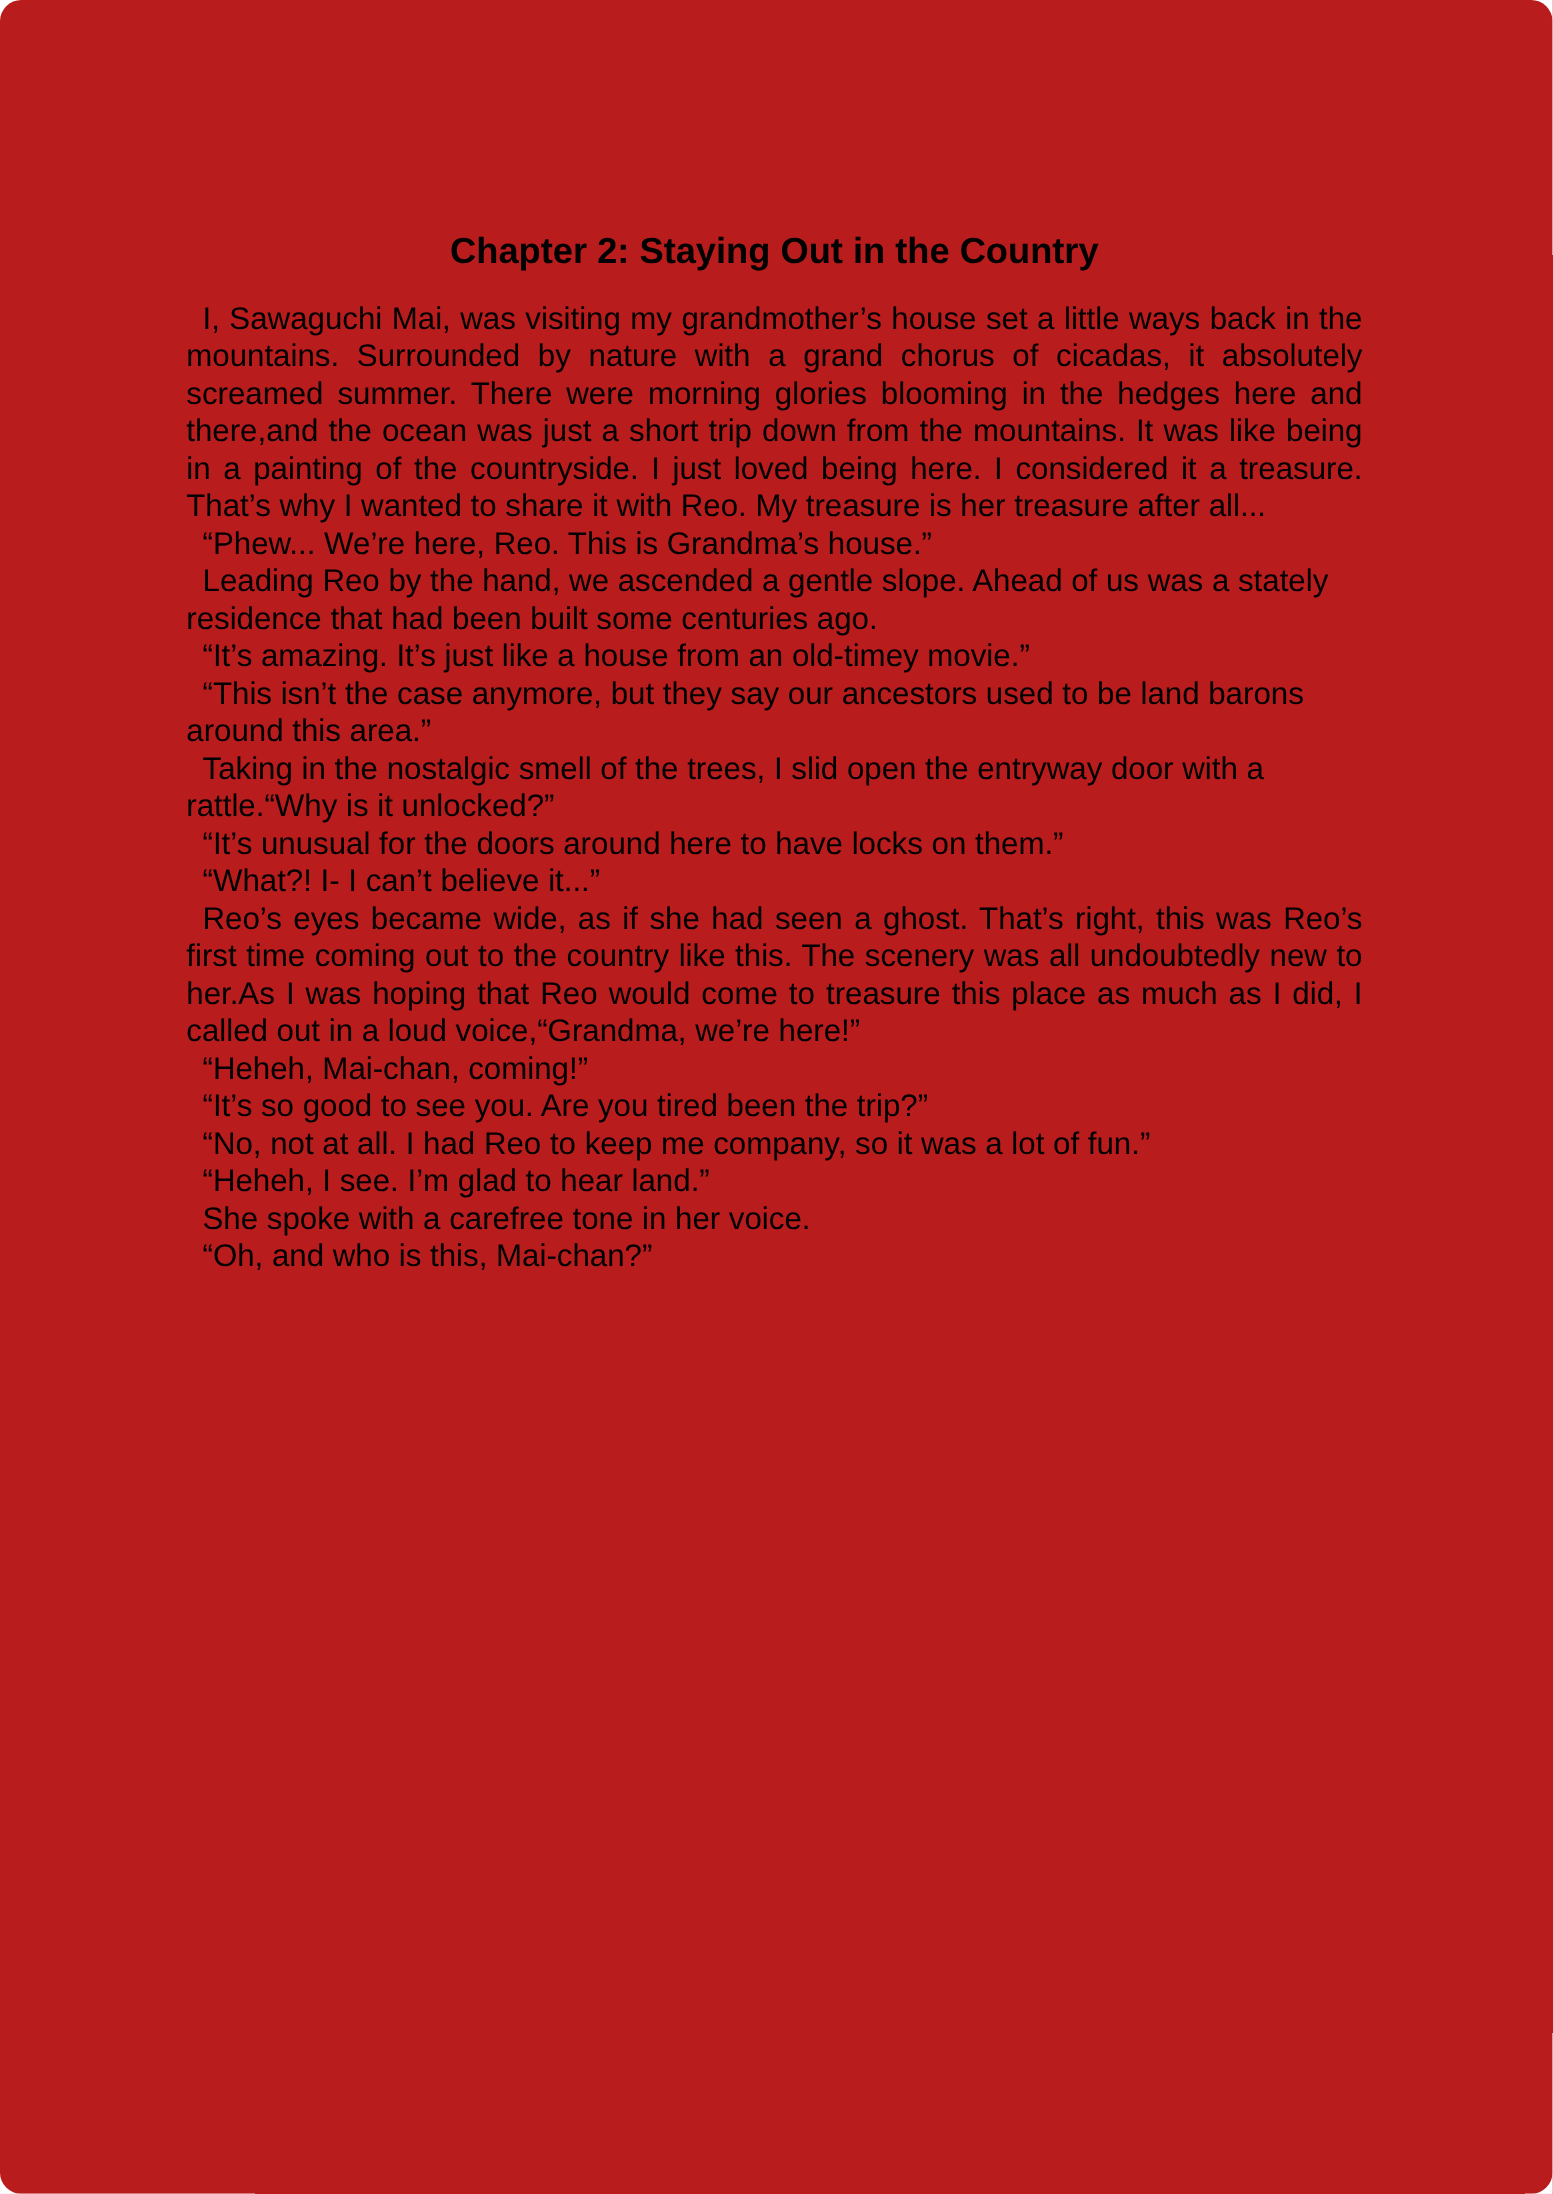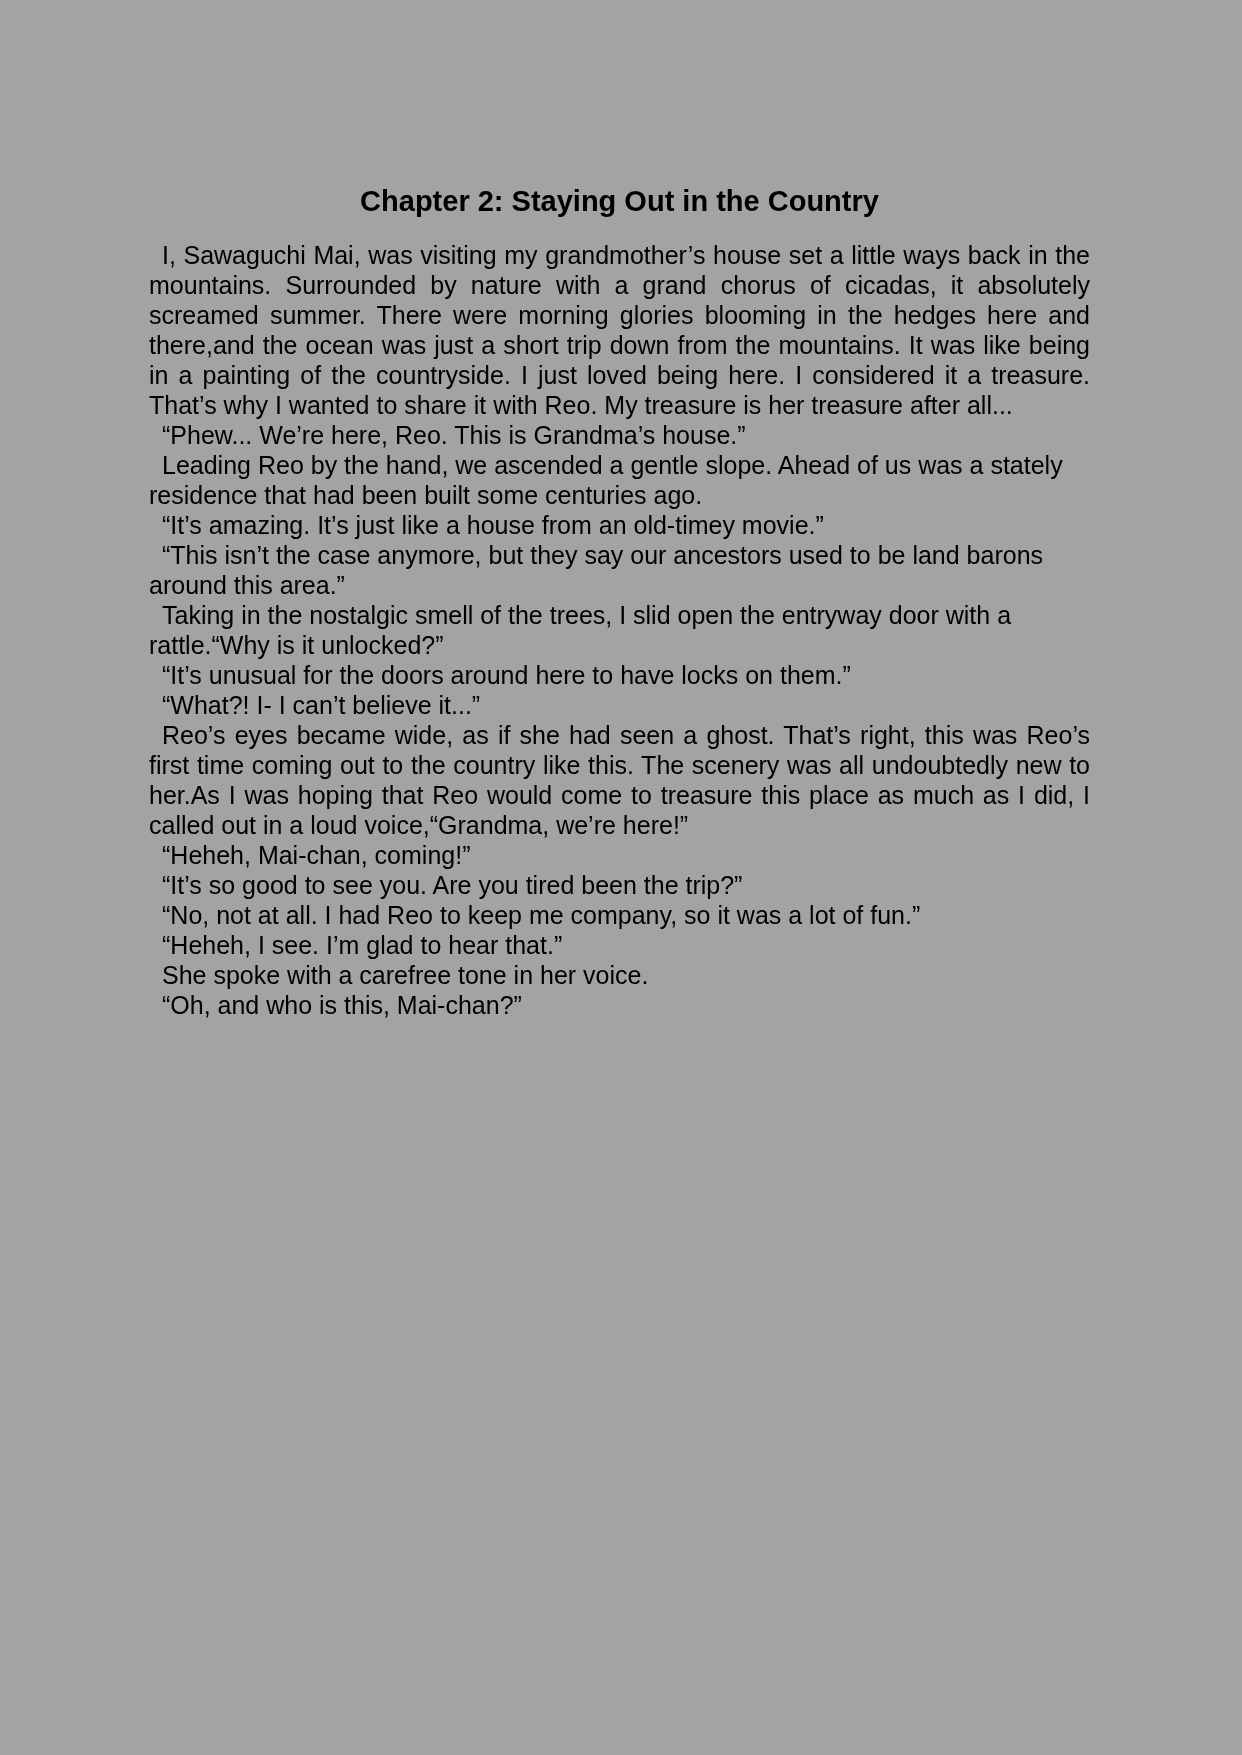--- a/index.html
+++ b/index.html
@@ -38,34 +38,34 @@
     text-align: left;
     word-spacing: normal;
   }
   p.para.justify {
     text-align: justify;
   }
 </style>
 </head>
 <body style="background: rgb(255, 255, 255);">
 
-<div class="page" style="background: #a3a3a3; color: rgb(0, 0, 0);">
+<div class="page" style="background: #b91c1c; color: rgb(0, 0, 0); border-radius: 17px;">
   <div class="content">
     <h1 class="title">Chapter 2: Staying Out in the Country</h1>
     <div id="paragraphs">
         <p class="para justify">I, Sawaguchi Mai, was visiting my grandmother’s house set a little ways back in the mountains. Surrounded by nature with a grand chorus of cicadas, it absolutely screamed summer. There were morning glories blooming in the hedges here and there,and the ocean was just a short trip down from the mountains. It was like being in a painting of the countryside. I just loved being here. I considered it a treasure. That’s why I wanted to share it with Reo. My treasure is her treasure after all...</p>
         <p class="para">“Phew... We’re here, Reo. This is Grandma’s house.”</p>
         <p class="para">Leading Reo by the hand, we ascended a gentle slope. Ahead of us was a stately residence that had been built some centuries ago.</p>
         <p class="para">“It’s amazing. It’s just like a house from an old-timey movie.”</p>
         <p class="para">“This isn’t the case anymore, but they say our ancestors used to be land barons around this area.”</p>
         <p class="para">Taking in the nostalgic smell of the trees, I slid open the entryway door with a rattle.“Why is it unlocked?”</p>
         <p class="para">“It’s unusual for the doors around here to have locks on them.”</p>
         <p class="para">“What?! I- I can’t believe it...”</p>
         <p class="para justify">Reo’s eyes became wide, as if she had seen a ghost. That’s right, this was Reo’s first time coming out to the country like this. The scenery was all undoubtedly new to her.As I was hoping that Reo would come to treasure this place as much as I did, I called out in a loud voice,“Grandma, we’re here!”</p>
         <p class="para">“Heheh, Mai-chan, coming!”</p>
         <p class="para">“It’s so good to see you. Are you tired been the trip?”</p>
         <p class="para">“No, not at all. I had Reo to keep me company, so it was a lot of fun.”</p>
-        <p class="para">“Heheh, I see. I’m glad to hear that.”</p>
+        <p class="para">“Heheh, I see. I’m glad to hear land.”</p>
         <p class="para">She spoke with a carefree tone in her voice.</p>
         <p class="para">“Oh, and who is this, Mai-chan?”</p>
       </div>
   </div>
 </div>
 
 </body></html>

